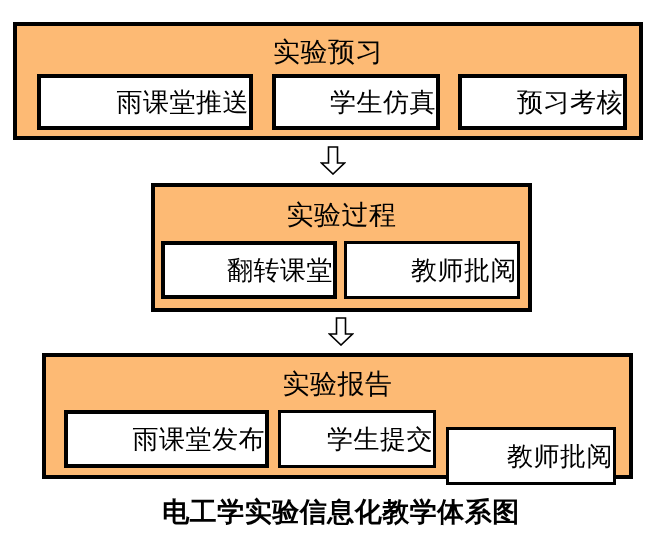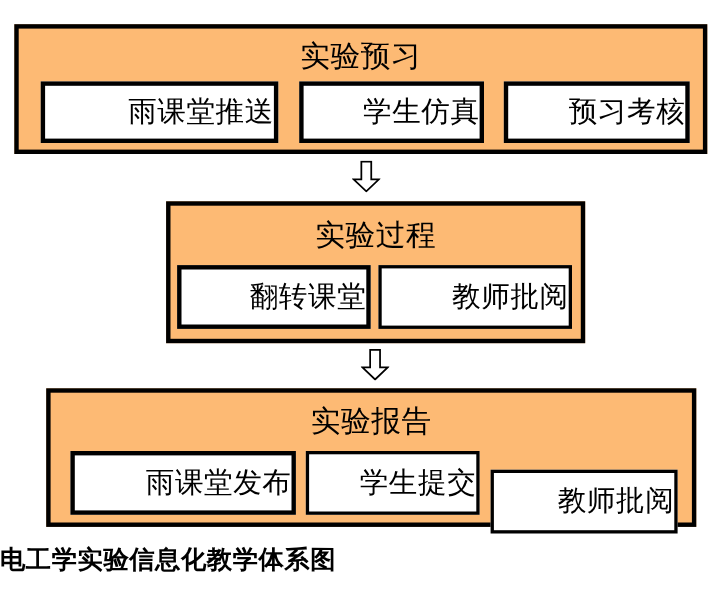--- a/index.html
+++ b/index.html
@@ -96,28 +96,29 @@
   #arrow-1 { left: 320px; top: 146px; }
   #arrow-2 { left: 328px; top: 317px; }
   .arrow-down svg { display: block; width: 100%; height: 100%; }
 
   
   #figure-caption {
     position: absolute;
     left: 0;
     right: 0;
     top: 497px;
-    text-align: left;
+    text-align: center;
     font-family: "DejaVu Sans", "Liberation Sans", sans-serif;
     font-weight: bold;
-    font-size: 23px;
+    font-size: 27px;
     line-height: 1.1;
     letter-spacing: 0.5px;
     white-space: nowrap;
     color: #000000;
+    padding-left: 28px;
   }
 
   
   #top-bleed {
     position: absolute;
     left: 8px;
     top: 0px;
     width: 560px;
     height: 4px;
     overflow: hidden;

